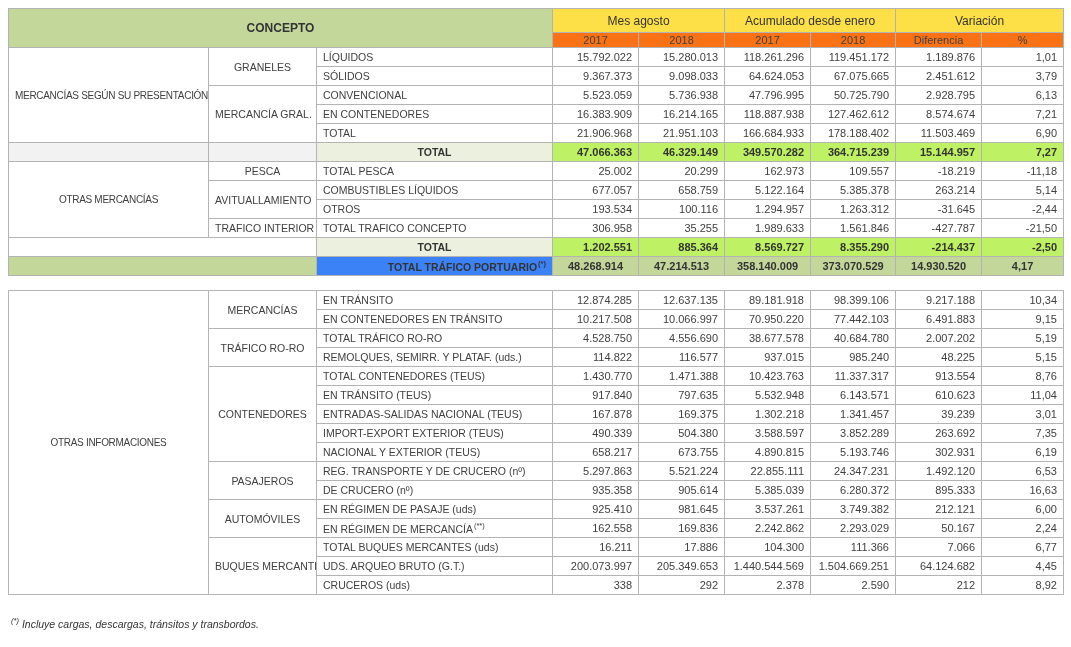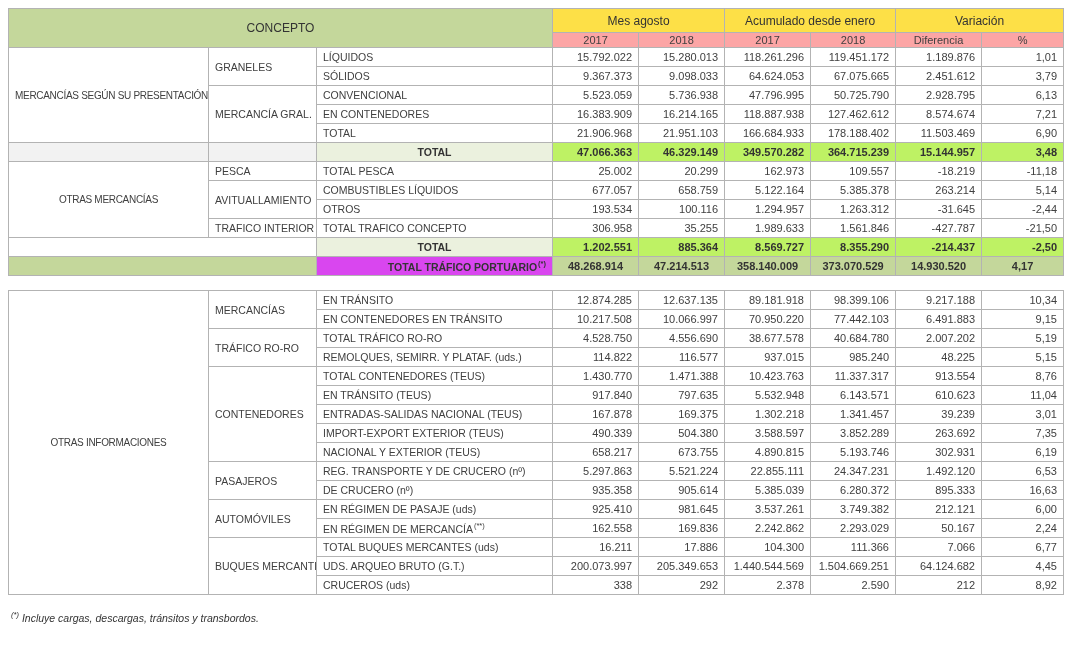--- a/index.html
+++ b/index.html
@@ -3,36 +3,36 @@
 <meta charset="utf-8">
 <style>
   html,body{margin:0;padding:0;background:#fff;}
   body{width:1071px;height:647px;font-family:"Liberation Sans",sans-serif;}
   .wrap{padding:8px;}
   table{border-collapse:collapse;table-layout:fixed;width:1055px;border:1px solid #9f9f9f;}
   #table2{margin-top:14px;}
   td{border:1px solid #b3b3b3;padding:0 6px;height:18px;overflow:hidden;white-space:nowrap;color:#404040;vertical-align:middle;}
   thead tr.h1 td{height:23px;}
   thead tr.h2 td{height:14px;}
-  .hdr-concepto{background:#c4d79b;text-align:center;font-weight:normal;font-size:12px;color:#333;}
+  .hdr-concepto{background:#c4d79b;text-align:center;font-weight:bold;font-size:12px;color:#333;}
   .hdr-group{background:#fde047;text-align:center;font-size:12px;color:#333;}
-  .hdr-sub{background:#fca5a5;text-align:center;font-size:11px;}
+  .hdr-sub{background:#f97316;text-align:center;font-size:11px;}
   .c1{text-align:center;font-size:10px;letter-spacing:-0.3px;margin-top:36px;}
-  .c2{font-size:10.5px;}
+  .c2{text-align:center;font-size:10.5px;}
   .c3{text-align:left;font-size:10.5px;}
   .num{text-align:right;font-size:11px;}
   .total-label{background:#ebf1de;text-align:center;font-weight:bold;font-size:10.5px;color:#333;}
   .total-num{background:#bef264;font-weight:bold;color:#333;}
   .blank{background:#ffffff;}
   .grey{background:#f2f2f2;}
   .grand-blank{background:#c4d79b;}
-  .grand-label{background:#d946ef;text-align:right;font-weight:bold;font-size:10.5px;color:#333;padding-left:10px;}
+  .grand-label{background:#3b82f6;text-align:right;font-weight:bold;font-size:10.5px;color:#333;padding-left:10px;}
   .grand-num{background:#c4d79b;font-weight:bold;color:#333;text-align:center;}
   sup{font-size:7.5px;vertical-align:super;margin-left:1px;}
-  .footnotes{margin-top:15px;padding-left:2px;}
+  .footnotes{margin-top:21px;padding-left:2px;}
   .footnote{font-size:10.5px;font-style:italic;color:#333;margin-bottom:7px;}
   .footnote sup{font-size:7.5px;margin-right:3px;}
 </style>
 </head>
 <body>
 
 <div class="wrap">
 
   <table id="table1">
     <colgroup>
@@ -113,21 +113,21 @@
         </tr>
         <tr>
           <td class="blank grey"></td>
           <td class="blank grey"></td>
           <td class="total-label">TOTAL</td>
           <td class="num total-num">47.066.363</td>
           <td class="num total-num">46.329.149</td>
           <td class="num total-num">349.570.282</td>
           <td class="num total-num">364.715.239</td>
           <td class="num total-num">15.144.957</td>
-          <td class="num total-num">3,48</td>
+          <td class="num total-num">7,27</td>
         </tr>
         <tr>
           <td class="c1" rowspan="4">OTRAS MERCANCÍAS</td>
           <td class="c2" rowspan="1">PESCA</td>
           <td class="c3"><span>TOTAL PESCA</span></td>
           <td class="num">25.002</td>
           <td class="num">20.299</td>
           <td class="num">162.973</td>
           <td class="num">109.557</td>
           <td class="num">-18.219</td>

